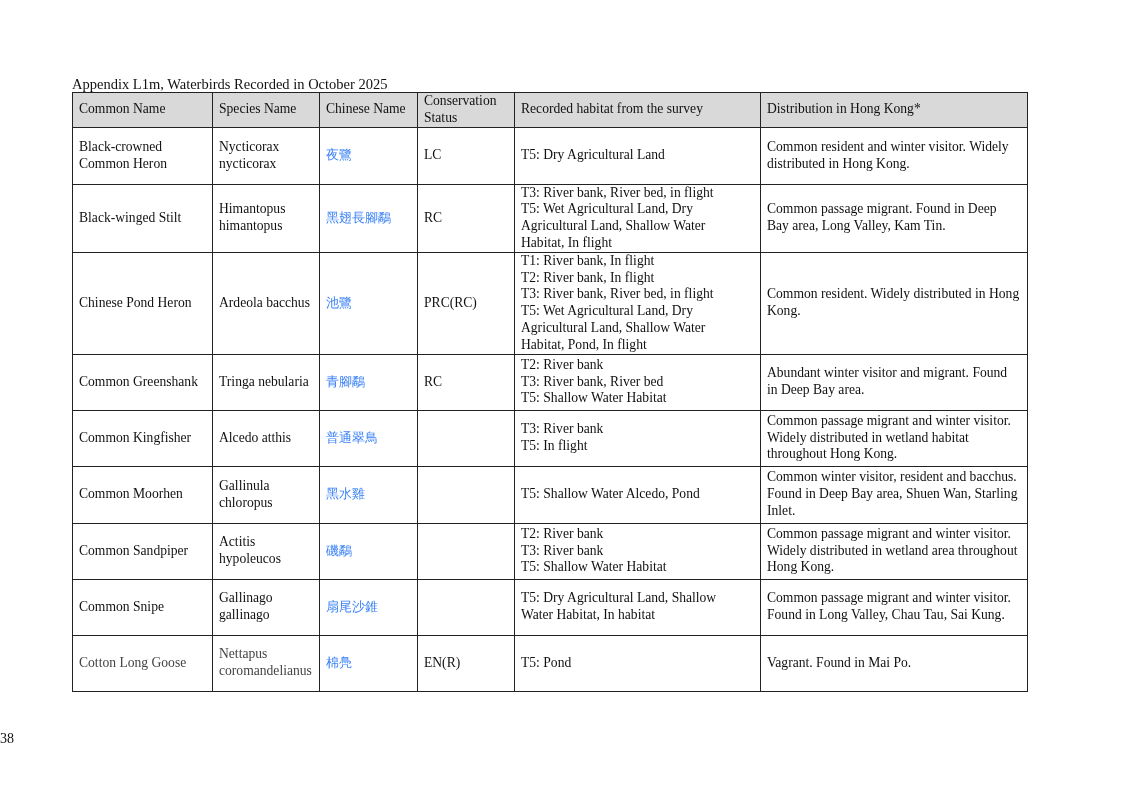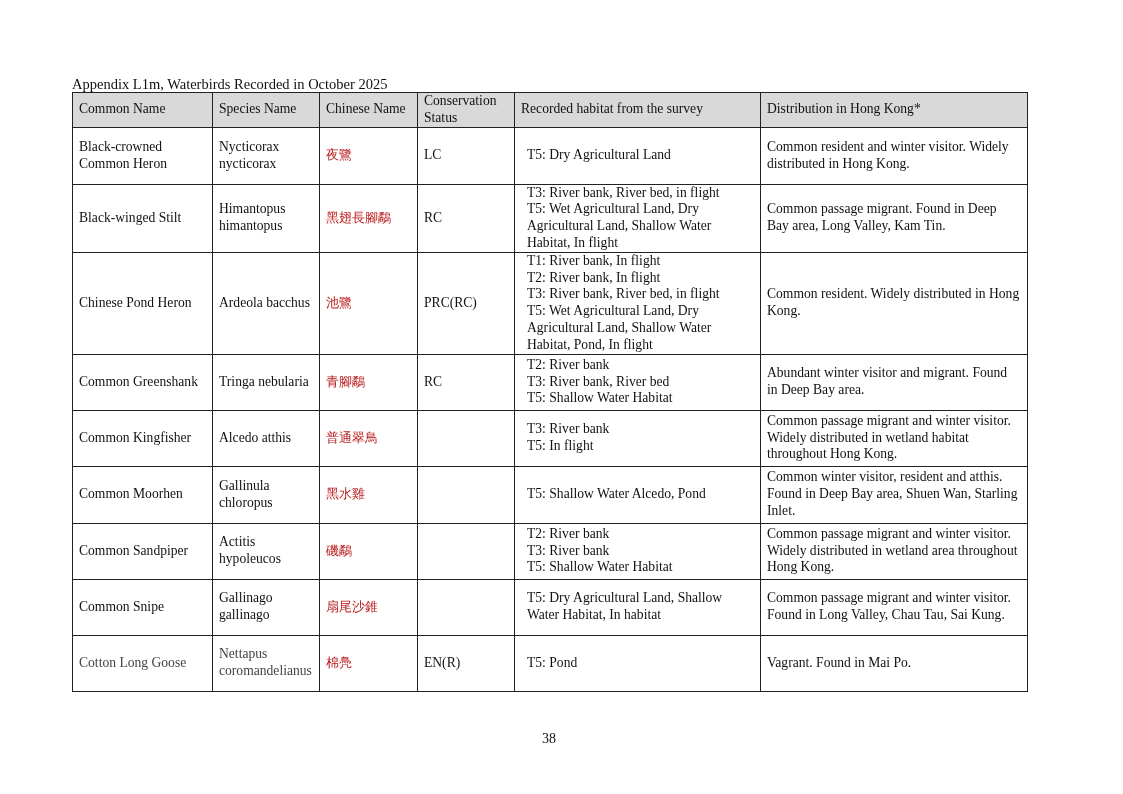--- a/index.html
+++ b/index.html
@@ -26,35 +26,35 @@
     vertical-align: middle;
     text-align: left;
     font-weight: normal;
     overflow: hidden;
   }
   table.appendix thead th {
     background: #d9d9d9;
     height: 33px;
   }
   td.species { }
-  td.chinese { font-family: "DejaVu Sans", sans-serif; font-size: 13px; color: #b91c1c; }
-  td.habitat .line { display: block; white-space: nowrap; margin-left: 6px; }
+  td.chinese { font-family: "DejaVu Sans", sans-serif; font-size: 13px; color: #3b82f6; }
+  td.habitat .line { display: block; white-space: nowrap; }
   .r1 td { height: 56px; }
   .r2 td { height: 66px; }
   .r3 td { height: 100px; }
   .r4 td { height: 55px; }
   .r5 td { height: 55px; }
   .r6 td { height: 56px; }
   .r7 td { height: 55px; }
   .r8 td { height: 55px; }
   .r9 td { height: 55px; }
   .r9 td.common, .r9 td.species { color: #444; }
   .page-number {
     position: absolute; left: 0; width: 1098px; top: 731px;
-    text-align: center; font-size: 14px;
+    font-size: 14px;
   }
 </style>
 </head>
 <body>
 
 <div class="title">Appendix L1m, Waterbirds Recorded in October 2025</div>
 
 <table class="appendix">
   <colgroup>
     <col style="width:140px">
@@ -137,21 +137,21 @@
         <td class="distribution">Common passage migrant and winter visitor. Widely distributed in wetland habitat throughout Hong Kong.</td>
       </tr>
       <tr class="r6">
         <td class="common">Common Moorhen</td>
         <td class="species">Gallinula chloropus</td>
         <td class="chinese">黑水雞</td>
         <td class="status"></td>
         <td class="habitat">
           <span class="line">T5: Shallow Water Alcedo, Pond</span>
         </td>
-        <td class="distribution">Common winter visitor, resident and atthis. Found in Deep Bay area, Shuen Wan, Starling Inlet.</td>
+        <td class="distribution">Common winter visitor, resident and bacchus. Found in Deep Bay area, Shuen Wan, Starling Inlet.</td>
       </tr>
       <tr class="r7">
         <td class="common">Common Sandpiper</td>
         <td class="species">Actitis hypoleucos</td>
         <td class="chinese">磯鷸</td>
         <td class="status"></td>
         <td class="habitat">
           <span class="line">T2: River bank</span>
           <span class="line">T3: River bank</span>
           <span class="line">T5: Shallow Water Habitat</span>

